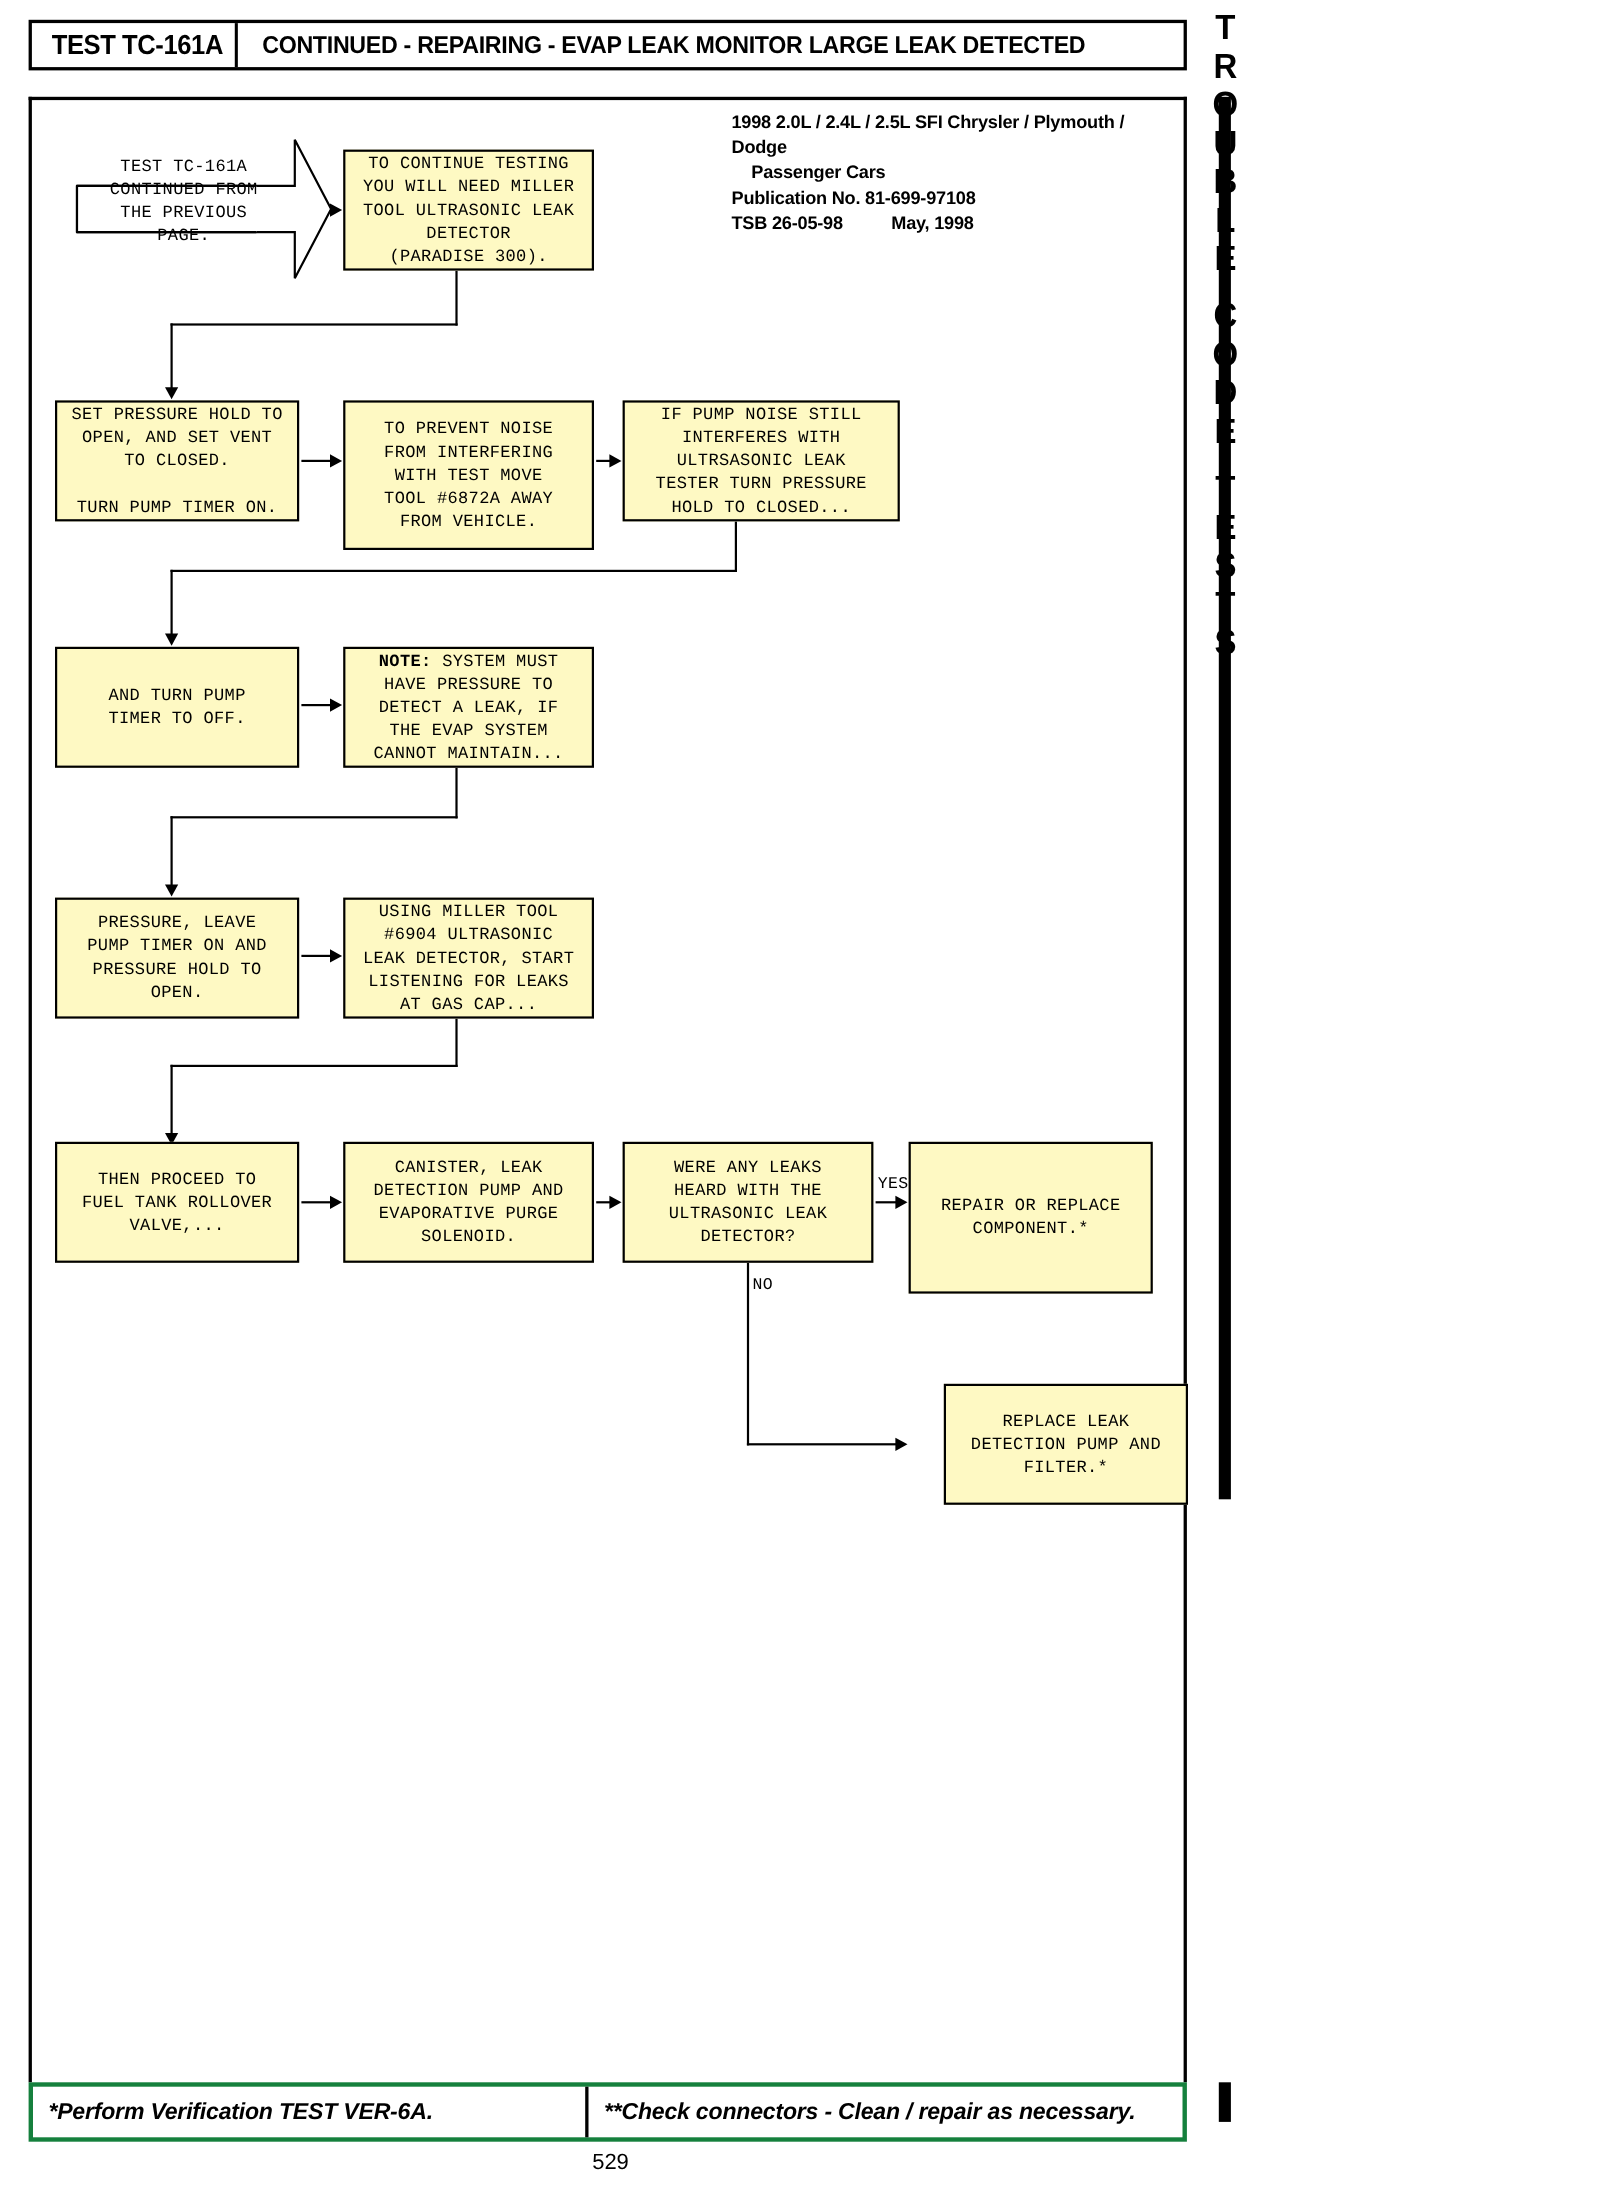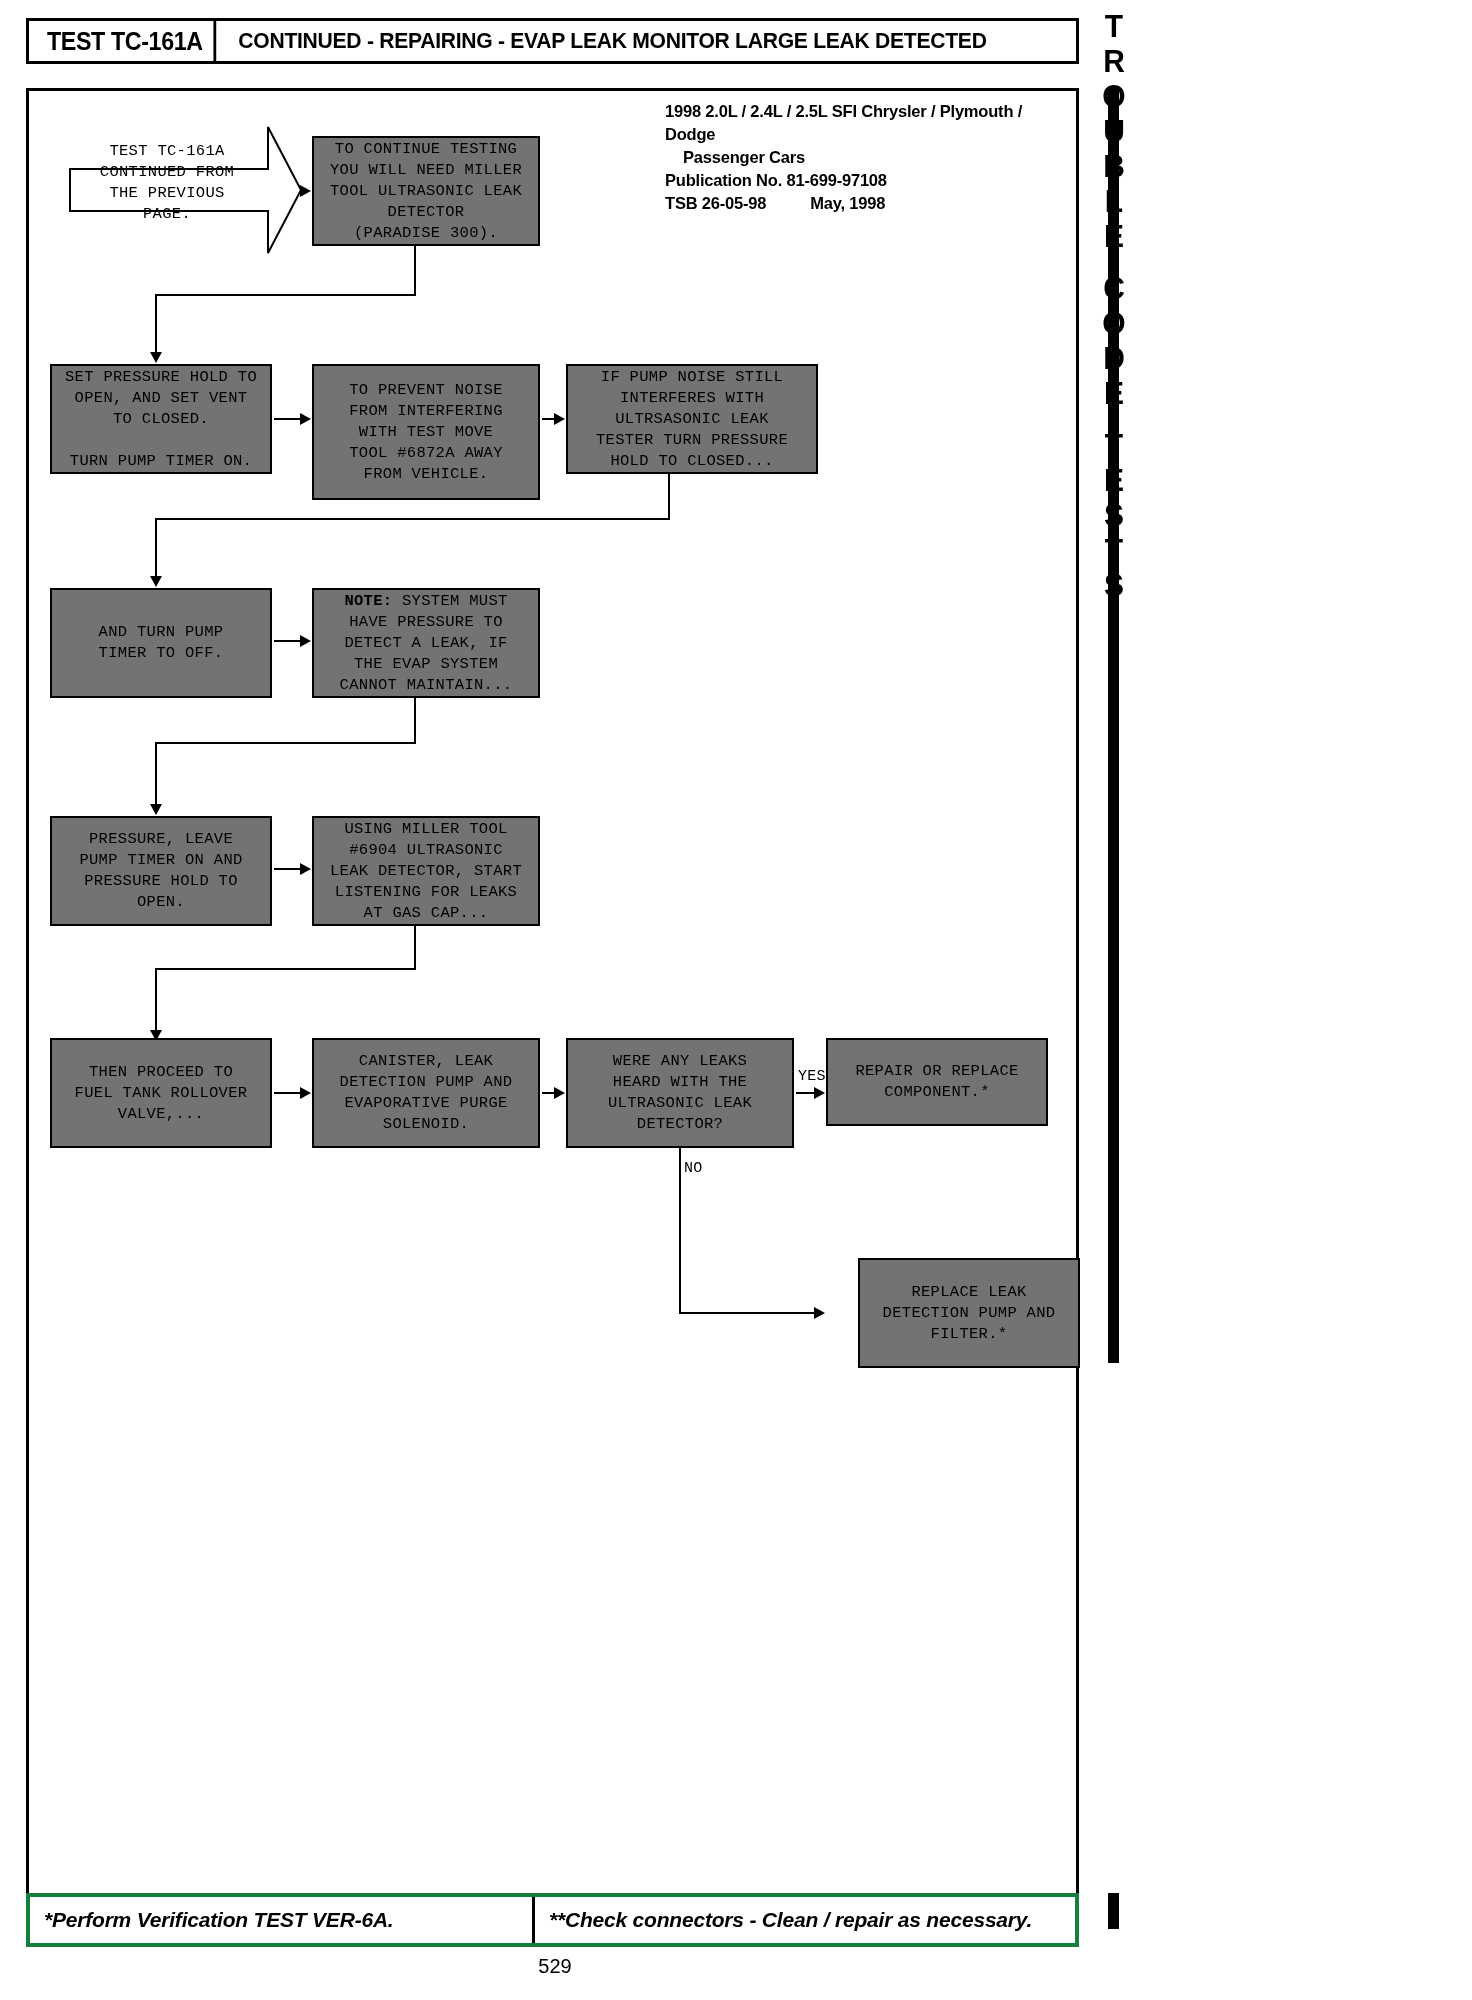--- a/index.html
+++ b/index.html
@@ -130,21 +130,21 @@
     font-weight: bold;
     letter-spacing: -0.2px;
   }
   .pub .indent { padding-left: 18px; }
   .pub .tsb-date { padding-left: 44px; }
 
   
   .node {
     position: absolute;
     border: 2px solid #000;
-    background: #737373;
+    background: #fef9c3;
     display: flex;
     align-items: center;
     justify-content: center;
     text-align: center;
     font-family: "Liberation Mono", monospace;
     font-size: 15.5px;
     line-height: 21px;
     letter-spacing: 0.3px;
     padding: 4px 6px;
     white-space: pre-line;
@@ -361,21 +361,21 @@
 SOLENOID.</div>
   </div>
 
   <div class="node" style="left:566px; top:1038px; width:228px; height:110px;">
     <div class="inner">WERE ANY LEAKS
 HEARD WITH THE
 ULTRASONIC LEAK
 DETECTOR?</div>
   </div>
 
-  <div class="node" style="left:826px; top:1038px; width:222px; height:88px;">
+  <div class="node" style="left:826px; top:1038px; width:222px; height:138px;">
     <div class="inner">REPAIR OR REPLACE
 COMPONENT.*</div>
   </div>
 
   <div class="node" style="left:826px; top:1258px; width:222px; height:110px;margin-left:32px;">
     <div class="inner">REPLACE LEAK
 DETECTION PUMP AND
 FILTER.*</div>
   </div>
 

